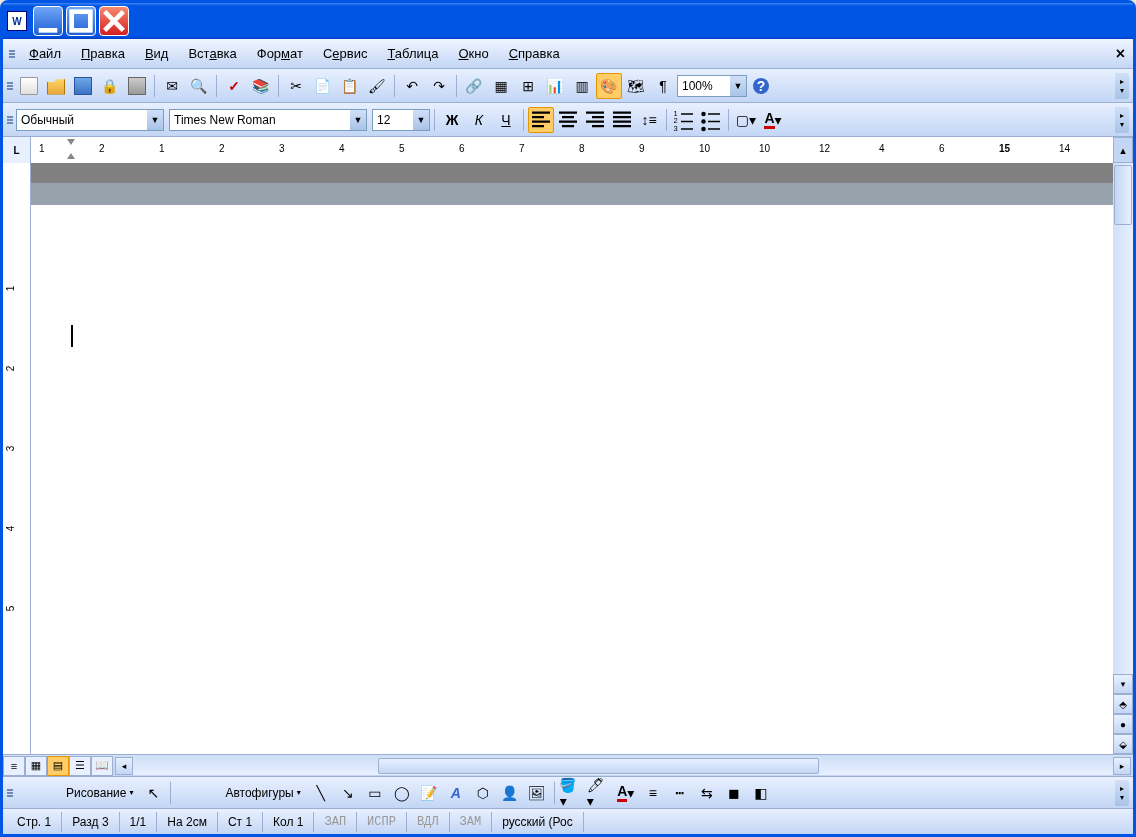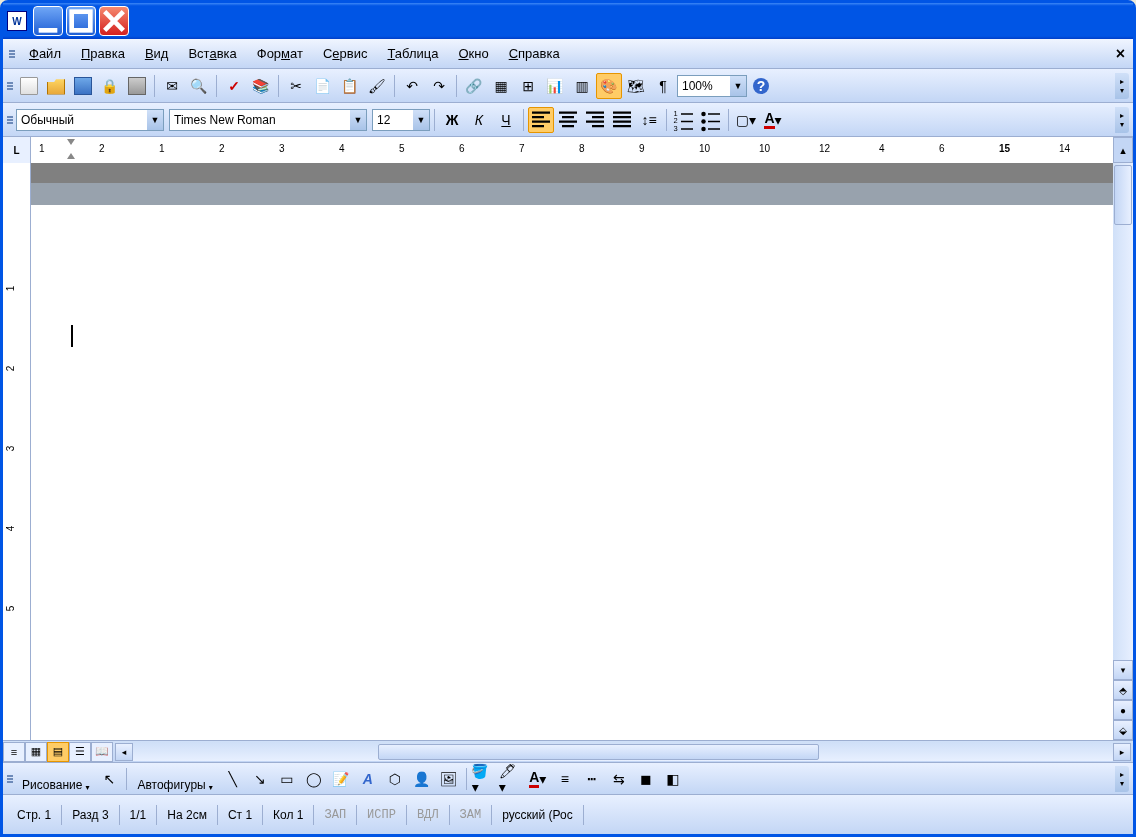--- a/index.html
+++ b/index.html
@@ -47,23 +47,23 @@
 .browse-btns { display: flex; flex-direction: column; }
 .browse-btn { height: 20px; background: linear-gradient(to bottom, #e8f0ff, #c3d6f5); border: 1px solid #9caed1; display: flex; align-items: center; justify-content: center; font-size: 10px; cursor: pointer; }
 .view-hscroll-row { height: 22px; background: linear-gradient(to bottom, #d0e0f8, #c3d6f5); display: flex; align-items: center; border-top: 1px solid #9caed1; }
 .view-btn { width: 22px; height: 20px; border: 1px solid #9caed1; background: #e8f0ff; display: flex; align-items: center; justify-content: center; font-size: 11px; cursor: pointer; }
 .view-btn.active { background: #ffcc66; border: 1px solid #e69500; }
 .hscroll { flex: 1; height: 18px; display: flex; align-items: center; margin: 0 2px; }
 .hscroll-btn { width: 18px; height: 18px; background: linear-gradient(to bottom, #e8f0ff, #c3d6f5); border: 1px solid #9caed1; display: flex; align-items: center; justify-content: center; font-size: 9px; cursor: pointer; }
 .hscroll-track { flex: 1; background: linear-gradient(to bottom, #d0e0f8, #e8f0ff); height: 18px; position: relative; }
 .hscroll-thumb { position: absolute; left: 25%; width: 45%; height: 16px; top: 1px; background: linear-gradient(to bottom, #e8f0ff, #c3d6f5); border: 1px solid #9caed1; border-radius: 2px; cursor: pointer; }
 .toolbar-drawing { height: 32px; background: linear-gradient(to bottom, #e8f0ff, #c3d6f5); display: flex; align-items: center; padding: 2px 4px; border-top: 1px solid #9caed1; gap: 1px; }
-.tb-text-btn { padding: 0 6px; height: 26px; display: flex; align-items: flex-end; cursor: pointer; font-size: 12px; }
+.tb-text-btn { padding: 0 6px; height: 26px; display: flex; align-items: center; cursor: pointer; font-size: 12px; margin-left: 44px; }
 .tb-text-btn .dd-arrow { margin-left: 3px; font-size: 8px; }
-.statusbar { height: 40px; background: linear-gradient(to bottom, #e8f0ff, #c3d6f5); display: flex; align-items: center; padding: 0 4px; border-top: 1px solid #9caed1; font-size: 12px; }
+.statusbar { height: 26px; background: linear-gradient(to bottom, #e8f0ff, #c3d6f5); display: flex; align-items: center; padding: 0 4px; border-top: 1px solid #9caed1; font-size: 12px; }
 .status-cell { padding: 0 10px; border-right: 1px solid #9caed1; height: 20px; display: flex; align-items: center; }
 .status-cell.disabled { color: #999; font-family: Liberation Mono, monospace; }
 .ico { width: 18px; height: 18px; display: inline-block; }
 .ico-new{background:linear-gradient(#fff,#e0e0e0);border:1px solid #999;border-radius:1px;}
 .ico-open{background:linear-gradient(#ffd966,#e8a83a);border:1px solid #b37400;clip-path:polygon(0 30%,40% 30%,50% 15%,100% 15%,100% 100%,0 100%);}
 .ico-save{background:linear-gradient(#6ea8e8,#3b72c4);border:1px solid #2a5599;}
 .ico-print{background:linear-gradient(#ccc,#999);border:1px solid #666;}
 </style>
 </head>
 <body>

